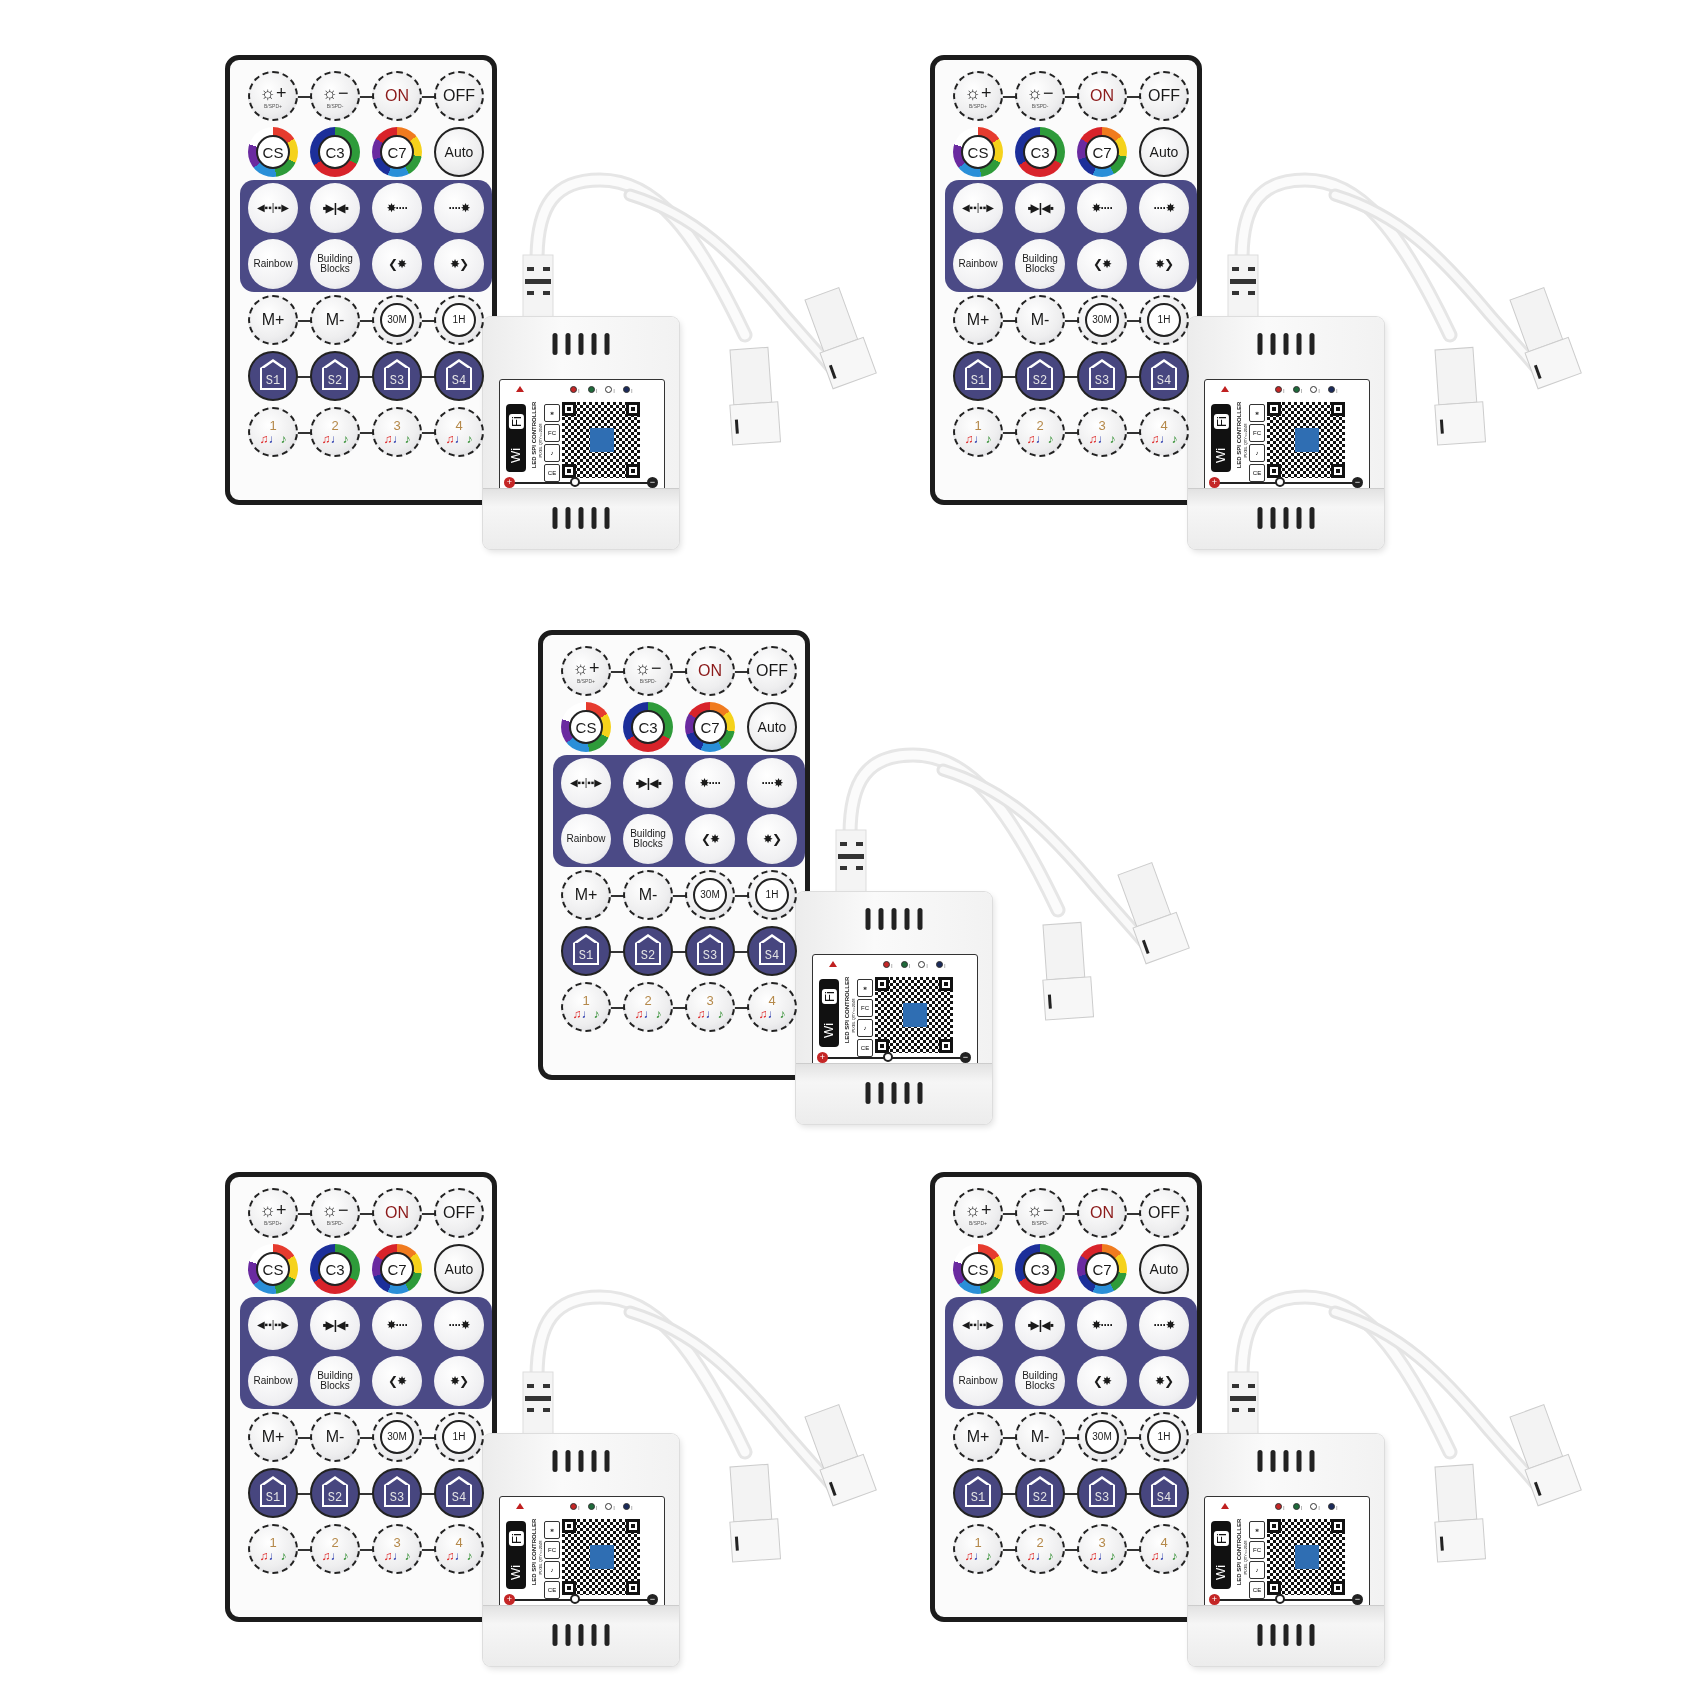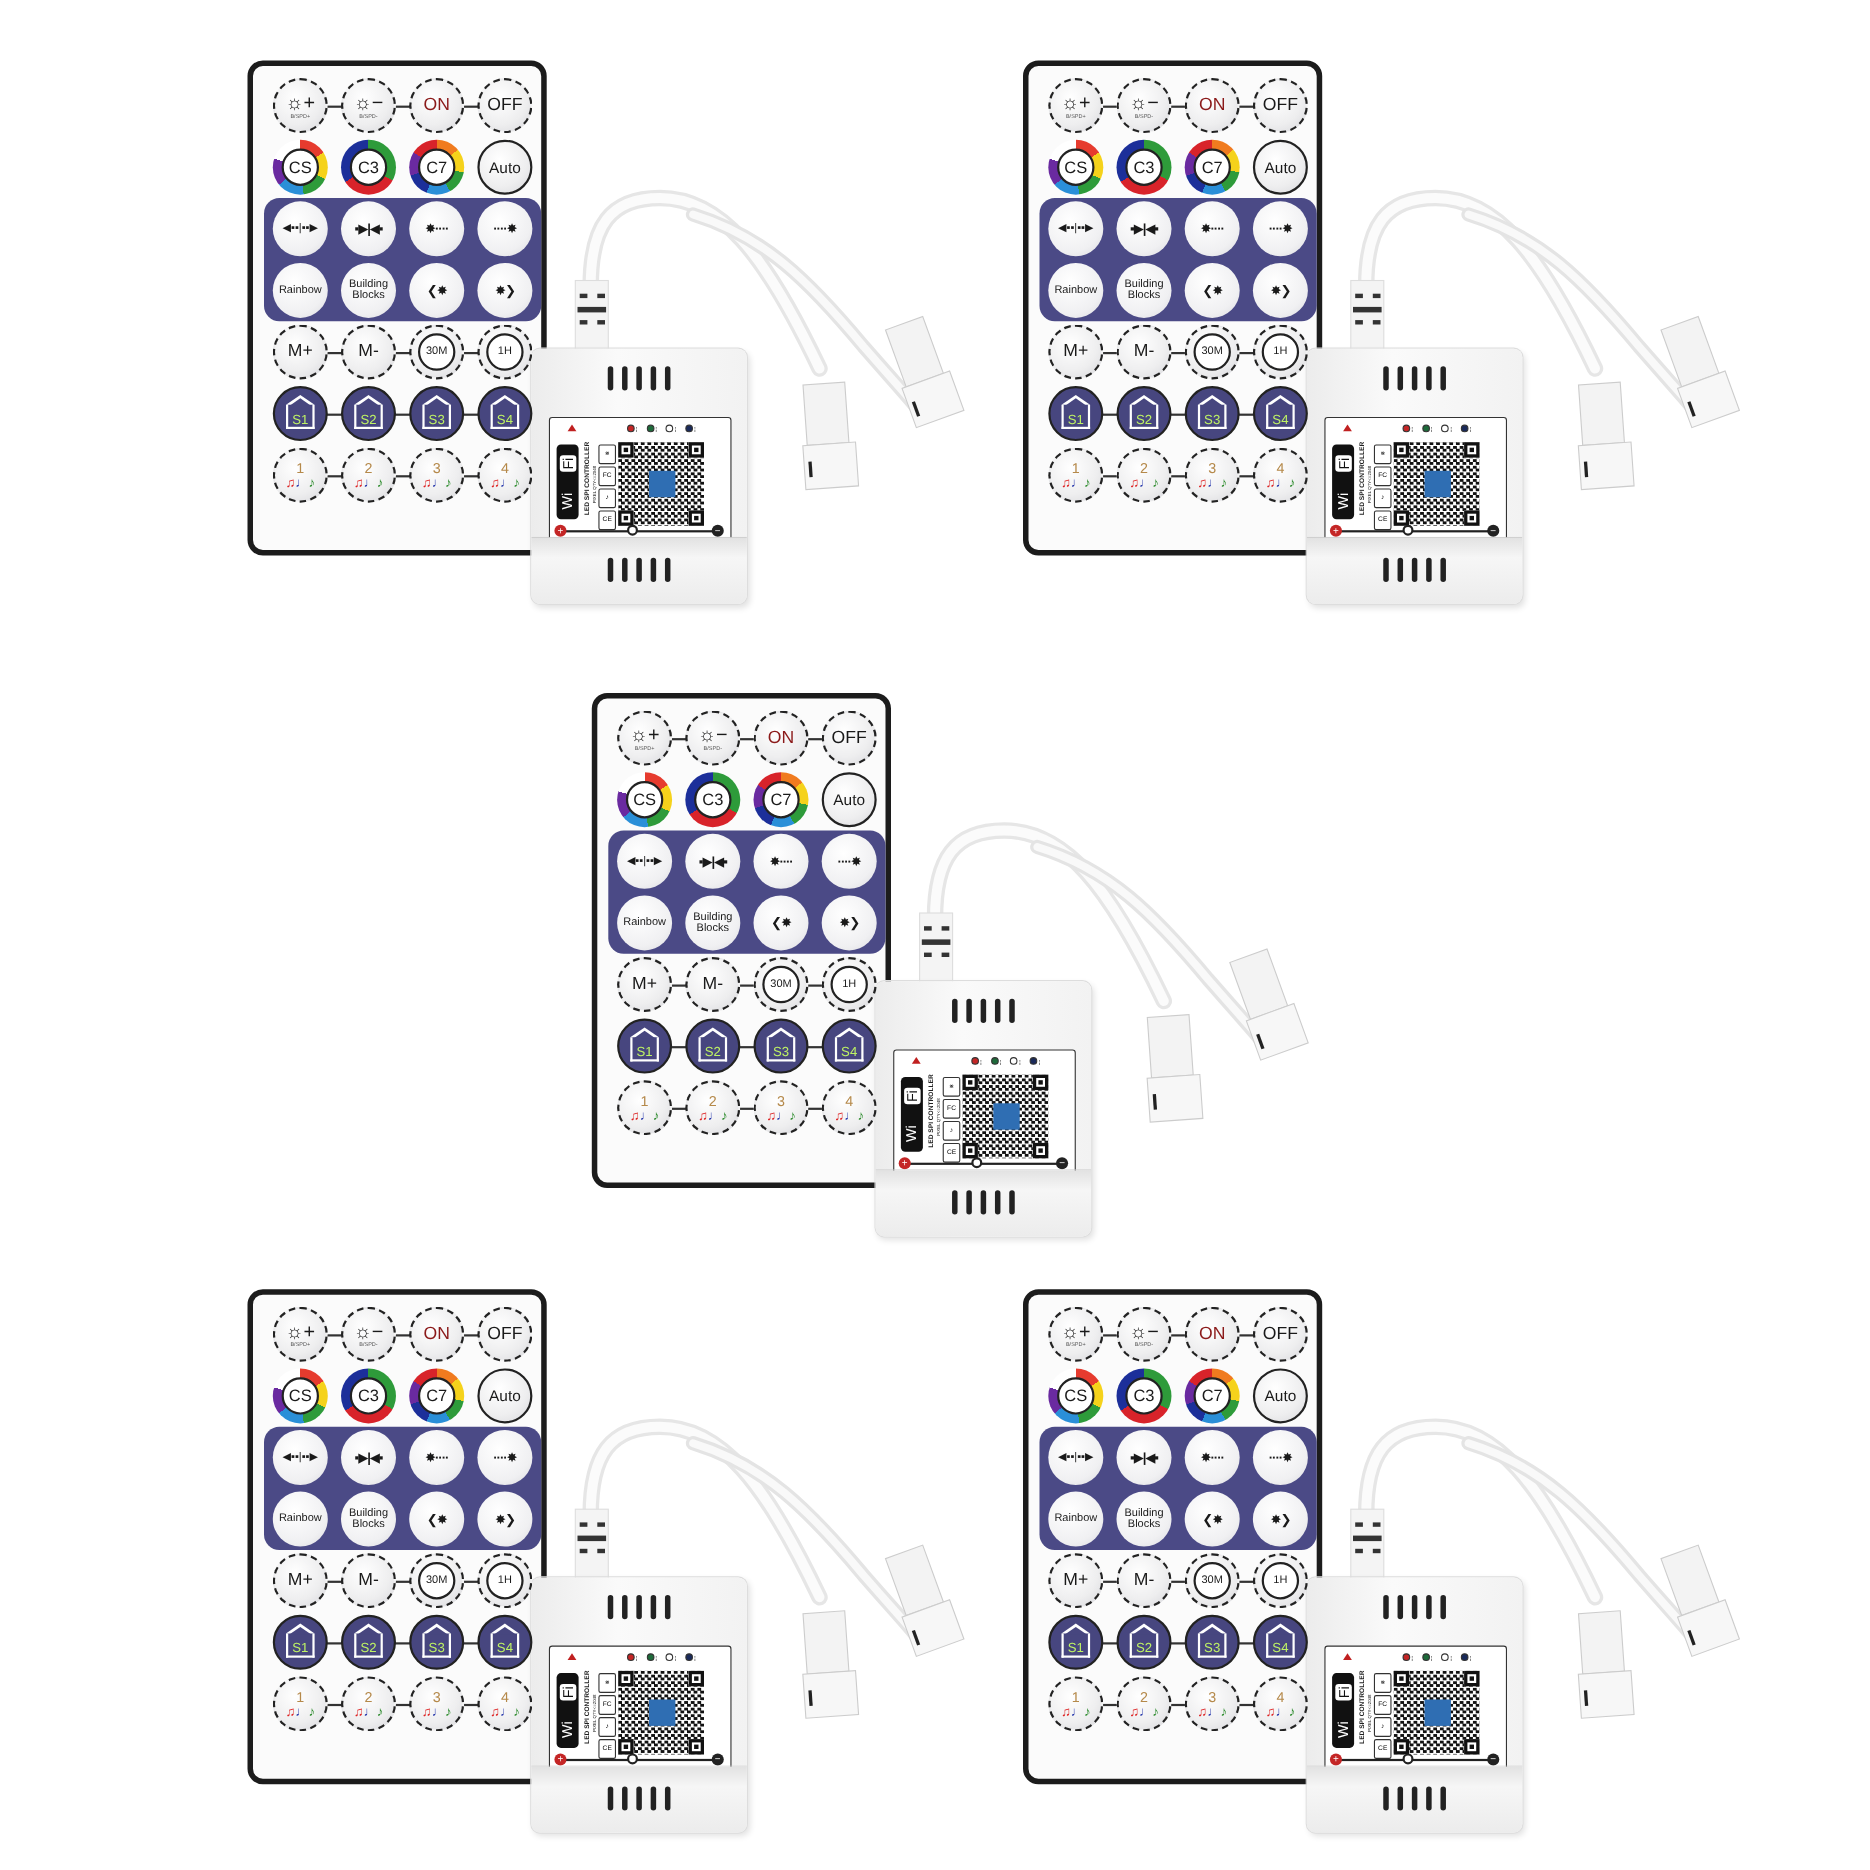--- a/index.html
+++ b/index.html
@@ -13,21 +13,21 @@
   .btn{position:relative;width:50px;height:50px;border-radius:50%;background:radial-gradient(circle at 40% 35%,#ffffff 0%,#eeeeef 60%,#d8d8dc 100%);border:2px dashed #222;box-sizing:border-box;display:flex;align-items:center;justify-content:center;flex-direction:column;font-size:16px;color:#1a1a1a;z-index:1;text-align:center;line-height:1;}
   .btn.solid{border:2px solid #222;}
   .btn .sub{font-size:5px;color:#555;margin-top:2px;}
   .btn.on{color:#8b1a1a;}
   .btn.color{border:none;padding:0;}
   .btn.color .inner{width:30px;height:30px;border-radius:50%;background:#fff;border:2px solid #222;display:flex;align-items:center;justify-content:center;font-size:15px;}
   .btn.timer .inner{width:30px;height:30px;border-radius:50%;border:2px solid #222;display:flex;align-items:center;justify-content:center;font-size:10px;background:#fff;}
   .panel{position:absolute;left:10px;top:120px;width:252px;height:112px;background:#4b4a86;border-radius:14px;}
   .btn.fx{border:none;background:radial-gradient(circle at 40% 35%,#ffffff 0%,#f0f0f2 65%,#d9d9de 100%);font-size:12px;font-weight:bold;letter-spacing:-1px;}
   .btn.fx.txt{font-weight:normal;font-size:10px;letter-spacing:0;}
-  .btn.scene{background:#47467f;border:2px solid #222;color:#bef264;}
+  .btn.scene{background:#47467f;border:2px solid #222;color:#e5e5e5;font-family:Liberation Mono, monospace;}
   .btn.scene .house{width:26px;height:22px;border:2px solid #fff;border-top:none;position:relative;display:flex;align-items:flex-end;justify-content:center;font-size:12px;padding-bottom:1px;box-sizing:border-box;margin-top:6px;}
   .btn.scene .house::before{content:"";position:absolute;left:-2px;top:-9px;width:0;height:0;border-left:13px solid transparent;border-right:13px solid transparent;border-bottom:9px solid #fff;}
   .btn.scene .house::after{content:"";position:absolute;left:1px;top:-6px;width:0;height:0;border-left:10px solid transparent;border-right:10px solid transparent;border-bottom:7px solid #47467f;}
   .btn.music .num{color:#b5894a;font-size:13px;}
   .btn.music .notes{font-size:12px;margin-top:1px;}
   .notes .n1{color:#d22}.notes .n2{color:#2233aa}.notes .n3{color:#2a8a2a}
   
   .ctrl{position:absolute;left:258px;top:262px;width:196px;height:232px;background:linear-gradient(90deg,#ececec 0%,#fafafa 40%,#f2f2f2 100%);border-radius:8px;box-shadow:0 0 0 1px #ddd,2px 3px 6px rgba(0,0,0,.12);}
   .ctrl .bottomcap{position:absolute;left:0;right:0;bottom:0;height:60px;background:linear-gradient(180deg,#e2e2e2 0%,#f6f6f6 30%,#ececec 100%);border-radius:0 0 8px 8px;border-top:1px solid #ccc;}
   .vents{position:absolute;left:50%;transform:translateX(-50%);display:flex;gap:8px;}

